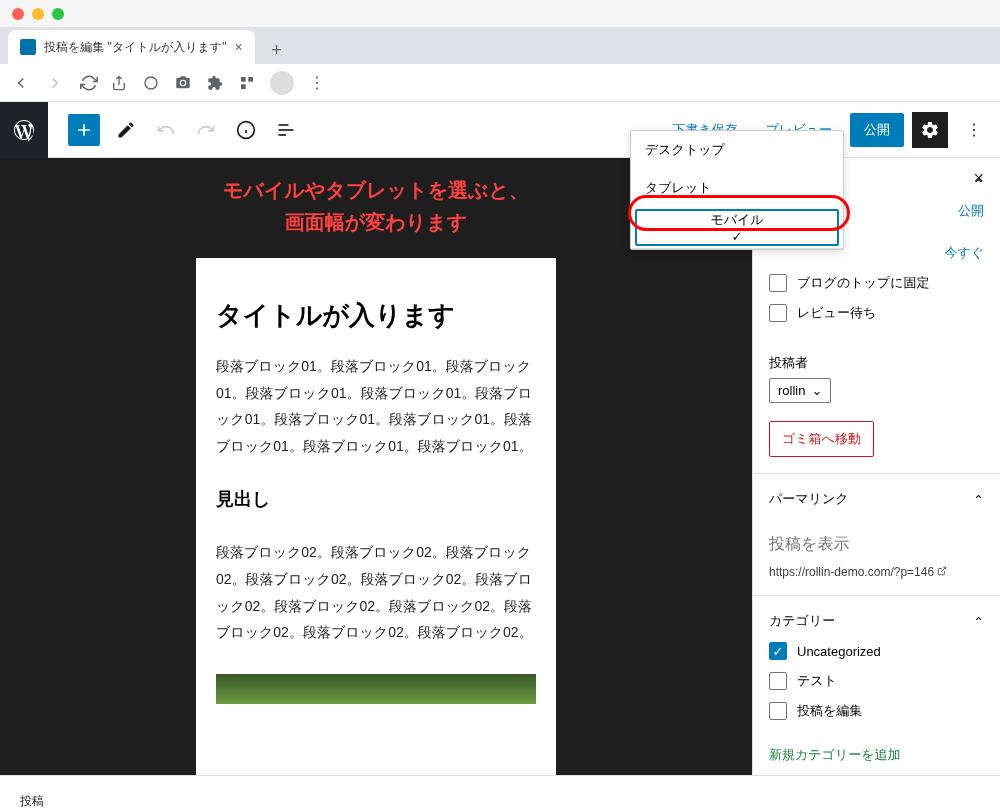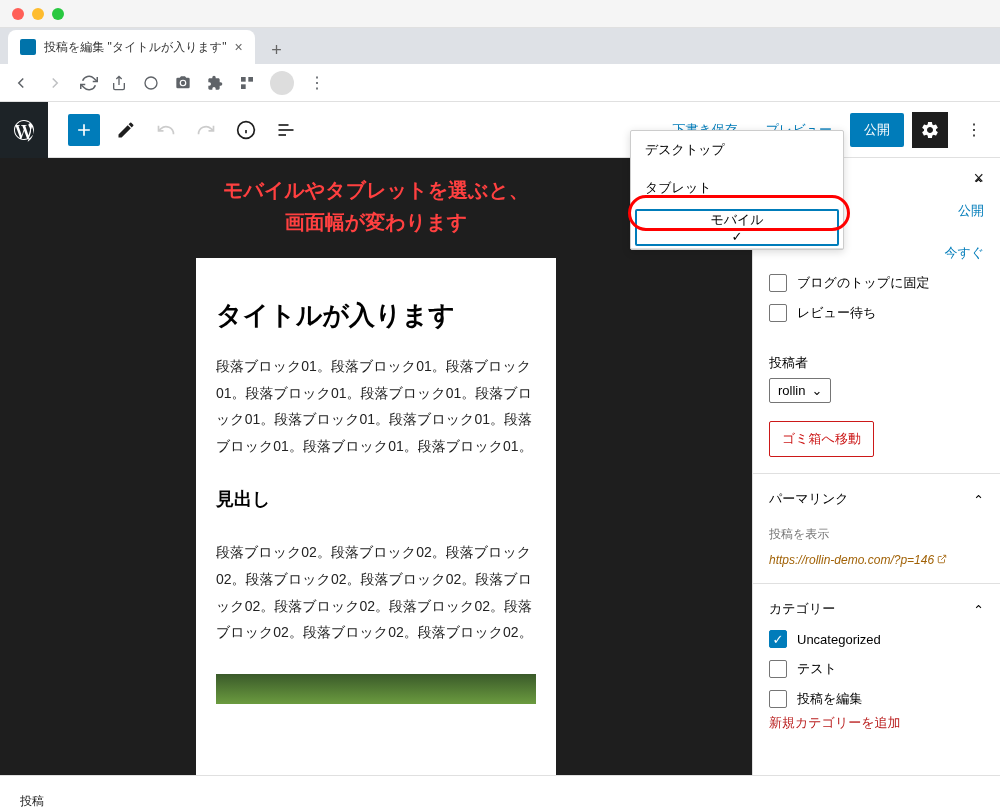--- a/index.html
+++ b/index.html
@@ -51,23 +51,23 @@
 
 .sidebar { width: 248px; background: #fff; border-left: 1px solid #e0e0e0; padding: 0; overflow-y: auto; font-size: 13px; }
 .sidebar-section { border-bottom: 1px solid #e0e0e0; padding: 16px; }
 .sidebar-header { display: flex; justify-content: space-between; align-items: center; cursor: pointer; }
 .sidebar-header .chevron { transform: rotate(180deg); }
 .sidebar-row { display: flex; align-items: center; gap: 10px; margin-top: 12px; }
 .checkbox { width: 18px; height: 18px; border: 1.5px solid #757575; border-radius: 2px; display: flex; align-items: center; justify-content: center; }
 .checkbox.checked { background: #007cba; border-color: #007cba; color: #fff; }
 .author-select { border: 1px solid #757575; padding: 4px 8px; border-radius: 2px; display: flex; align-items: center; gap: 6px; margin-top: 6px; width: fit-content; }
 .trash-btn { color: #cc1818; border: 1px solid #cc1818; padding: 8px 12px; margin-top: 18px; display: inline-block; border-radius: 2px; }
-.sidebar-subtext { color: #757575; font-size: 12px; margin-top: 18px; }
-.sidebar-link { color: #a16207; font-size: 12px; margin-top: 10px; display: inline-block; font-style: italic; }
-.add-category { color: #b91c1c; font-size: 13px; margin-top: 6px; display: inline-block; }
+.sidebar-subtext { color: #757575; font-size: 16px; margin-top: 26px; }
+.sidebar-link { color: #404040; font-size: 12px; margin-top: 10px; display: inline-block; }
+.add-category { color: #15803d; font-size: 13px; margin-top: 26px; display: inline-block; }
 .tab-partial { position: absolute; top: 158px; right: 232px; font-size: 13px; padding: 12px 0; width: 16px; overflow: hidden; }
 .close-x { position: absolute; top: 168px; right: 16px; font-size: 18px; color: #1e1e1e; }
 .pub-link { color: #007cba; }
 
 .preview-dropdown { position: absolute; top: 130px; left: 630px; width: 214px; background: #fff; border: 1px solid #ccc; border-radius: 2px; box-shadow: 0 2px 8px rgba(0,0,0,0.15); z-index: 100; }
 .dropdown-item { padding: 10px 14px; font-size: 13px; display: flex; align-items: center; justify-content: space-between; cursor: pointer; }
 .dropdown-item.selected { border: 2px solid #007cba; border-radius: 2px; margin: 2px 4px; padding: 0 10px; flex-direction: column; }
 .dropdown-divider { border-top: 1px solid #e0e0e0; }
 .red-ring { position: absolute; border: 3px solid #ff0000; border-radius: 18px; pointer-events: none; z-index: 101; }
 .r1 { top: 195px; left: 628px; width: 222px; height: 36px; }

